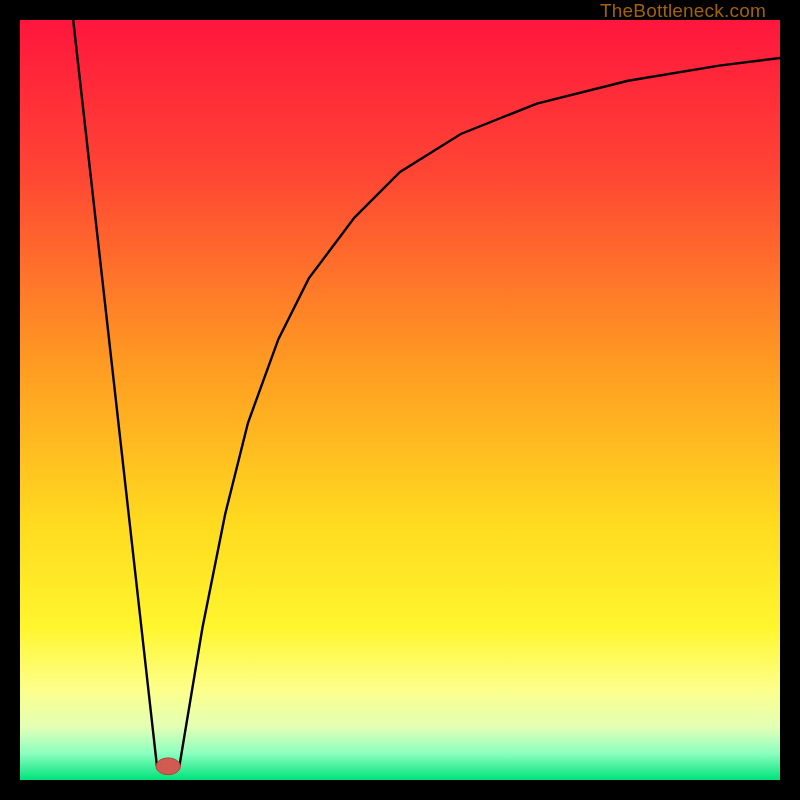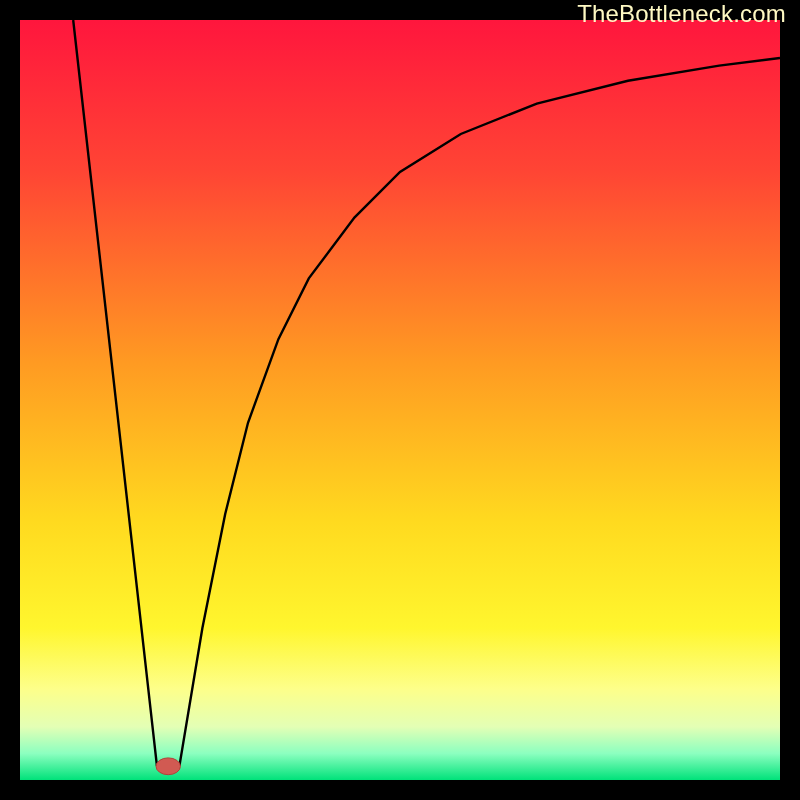--- a/index.html
+++ b/index.html
@@ -15,23 +15,23 @@
     position: absolute;
     left: 20px;
     top: 20px;
     width: 760px;
     height: 760px;
     background: #000;
   }
   .watermark {
     position: absolute;
     top: 0px;
-    right: 14px;
-    color: #fef9c3;
-    font-size: 24px;
+    right: 34px;
+    color: #a16207;
+    font-size: 19px;
     font-weight: 500;
     letter-spacing: 0.2px;
     user-select: none;
   }
   svg { display: block; }
 </style>
 </head>
 <body>
 
 <div class="frame">

